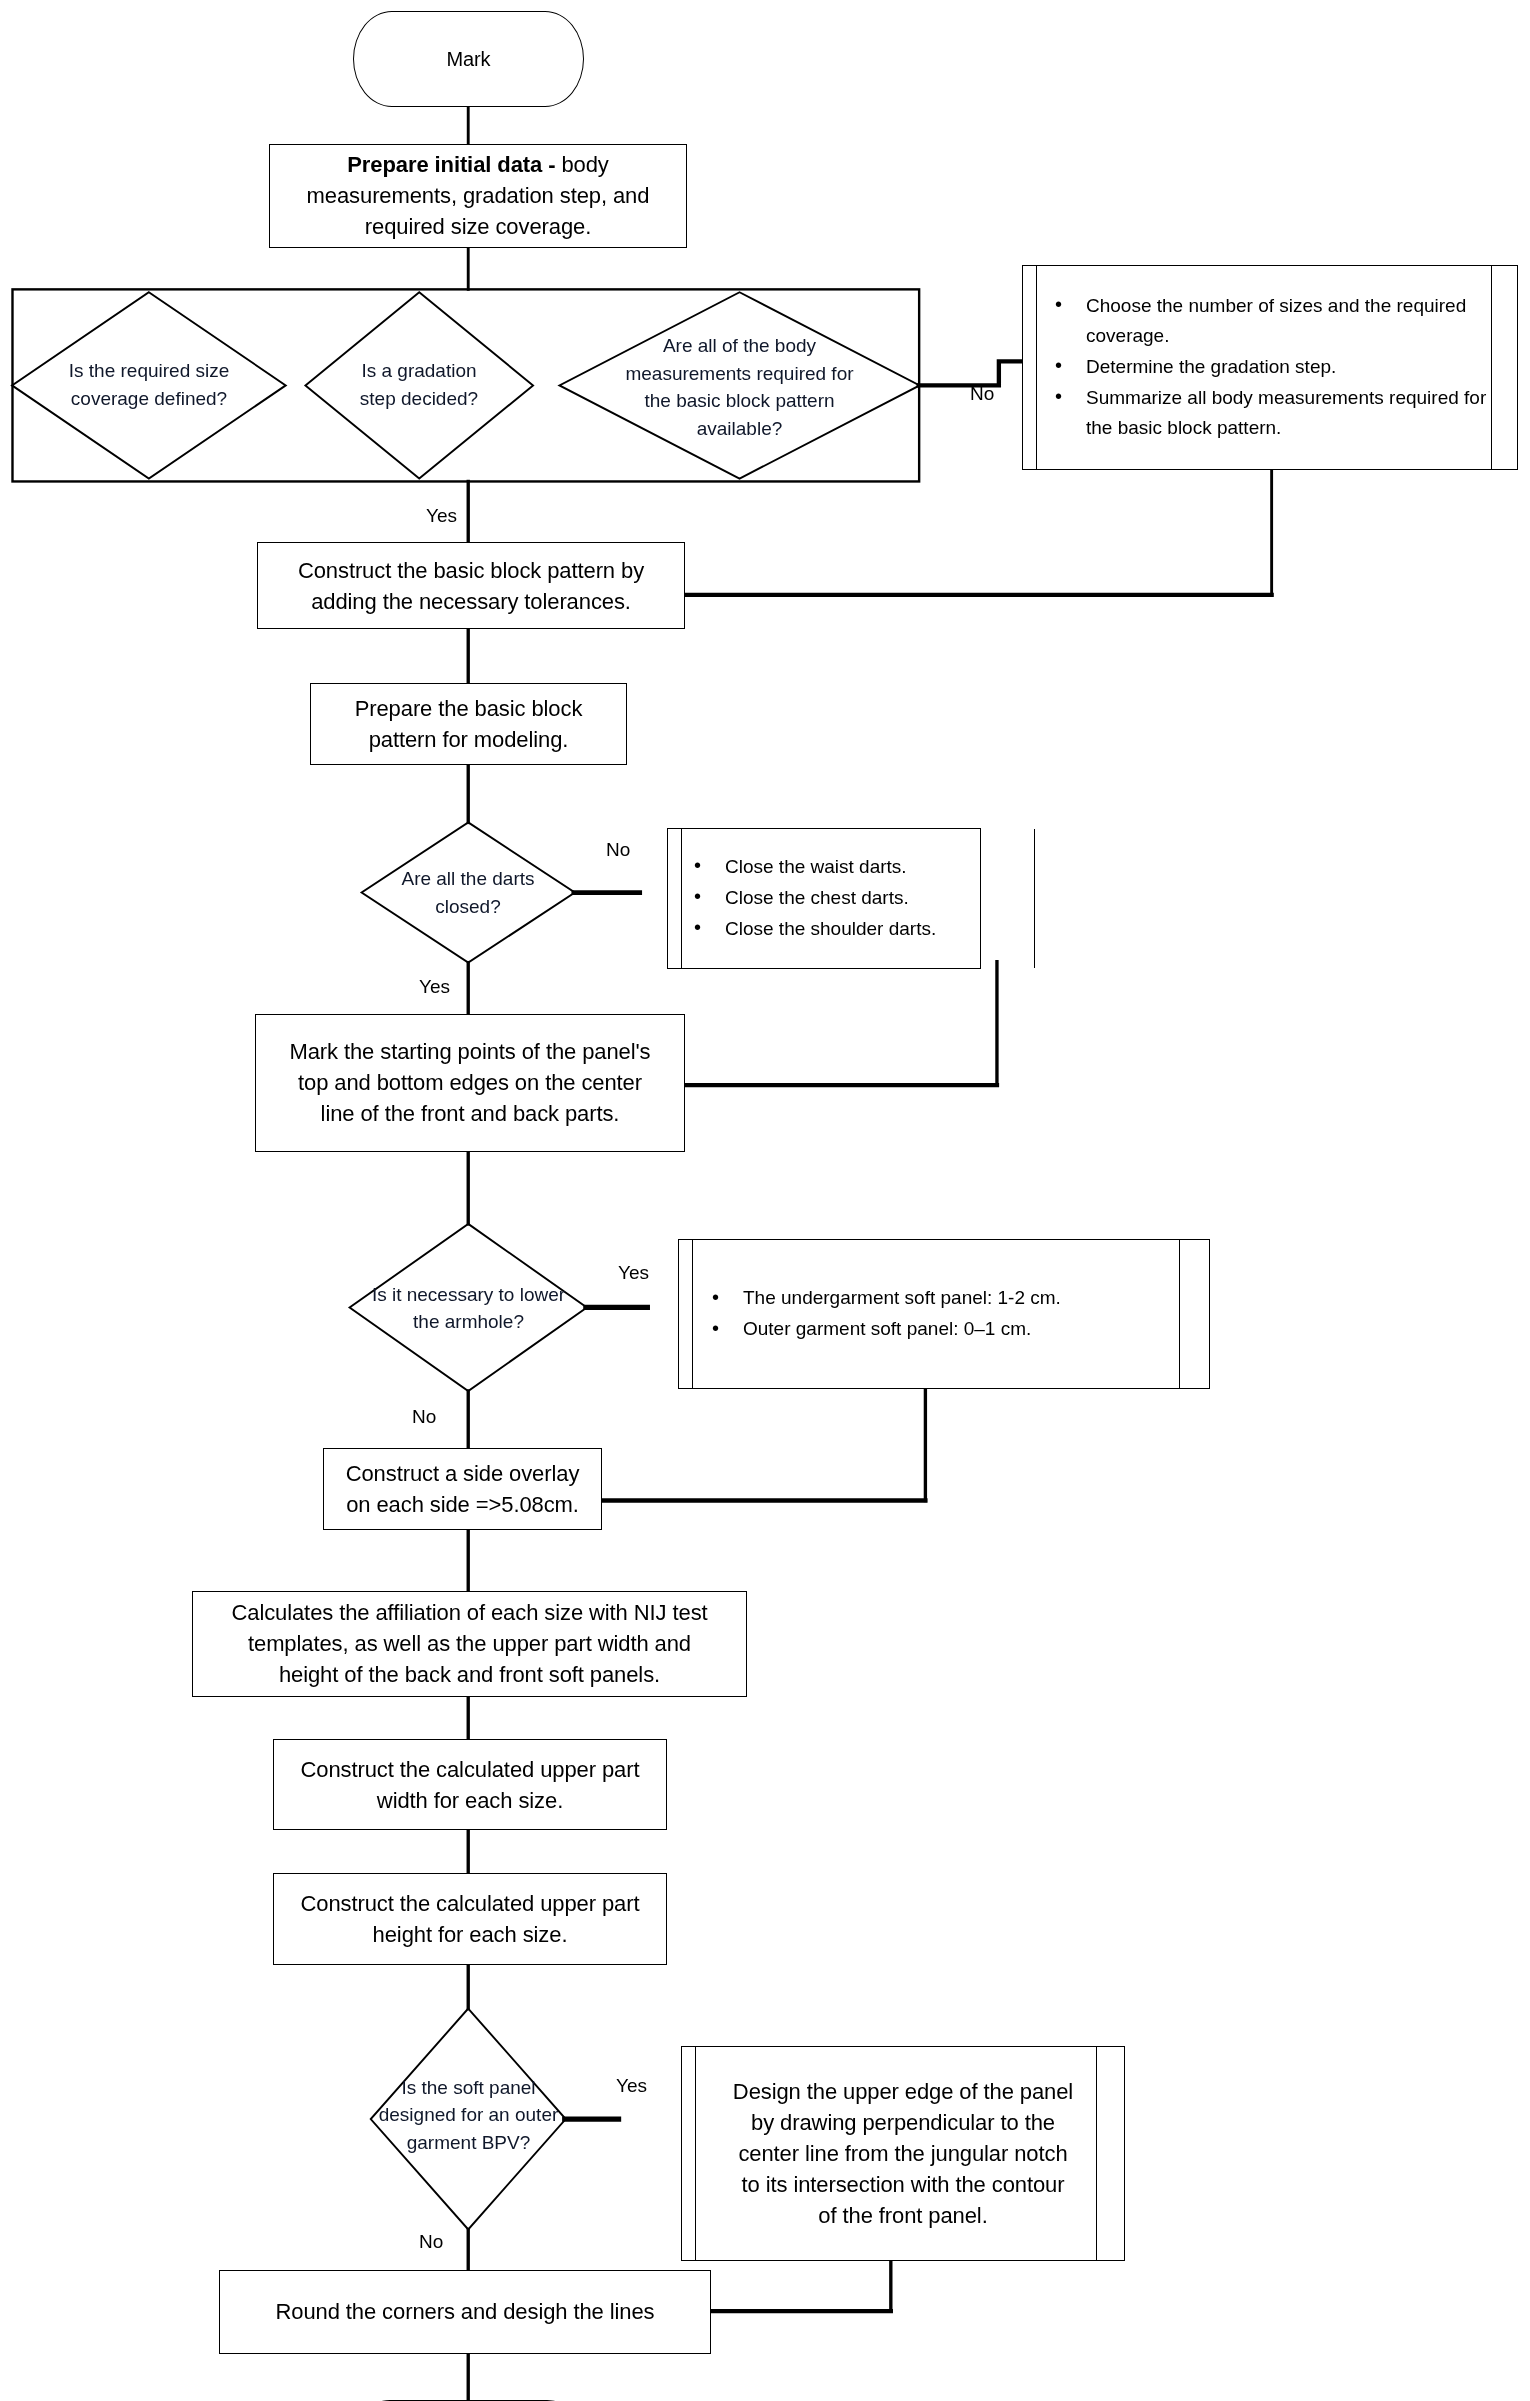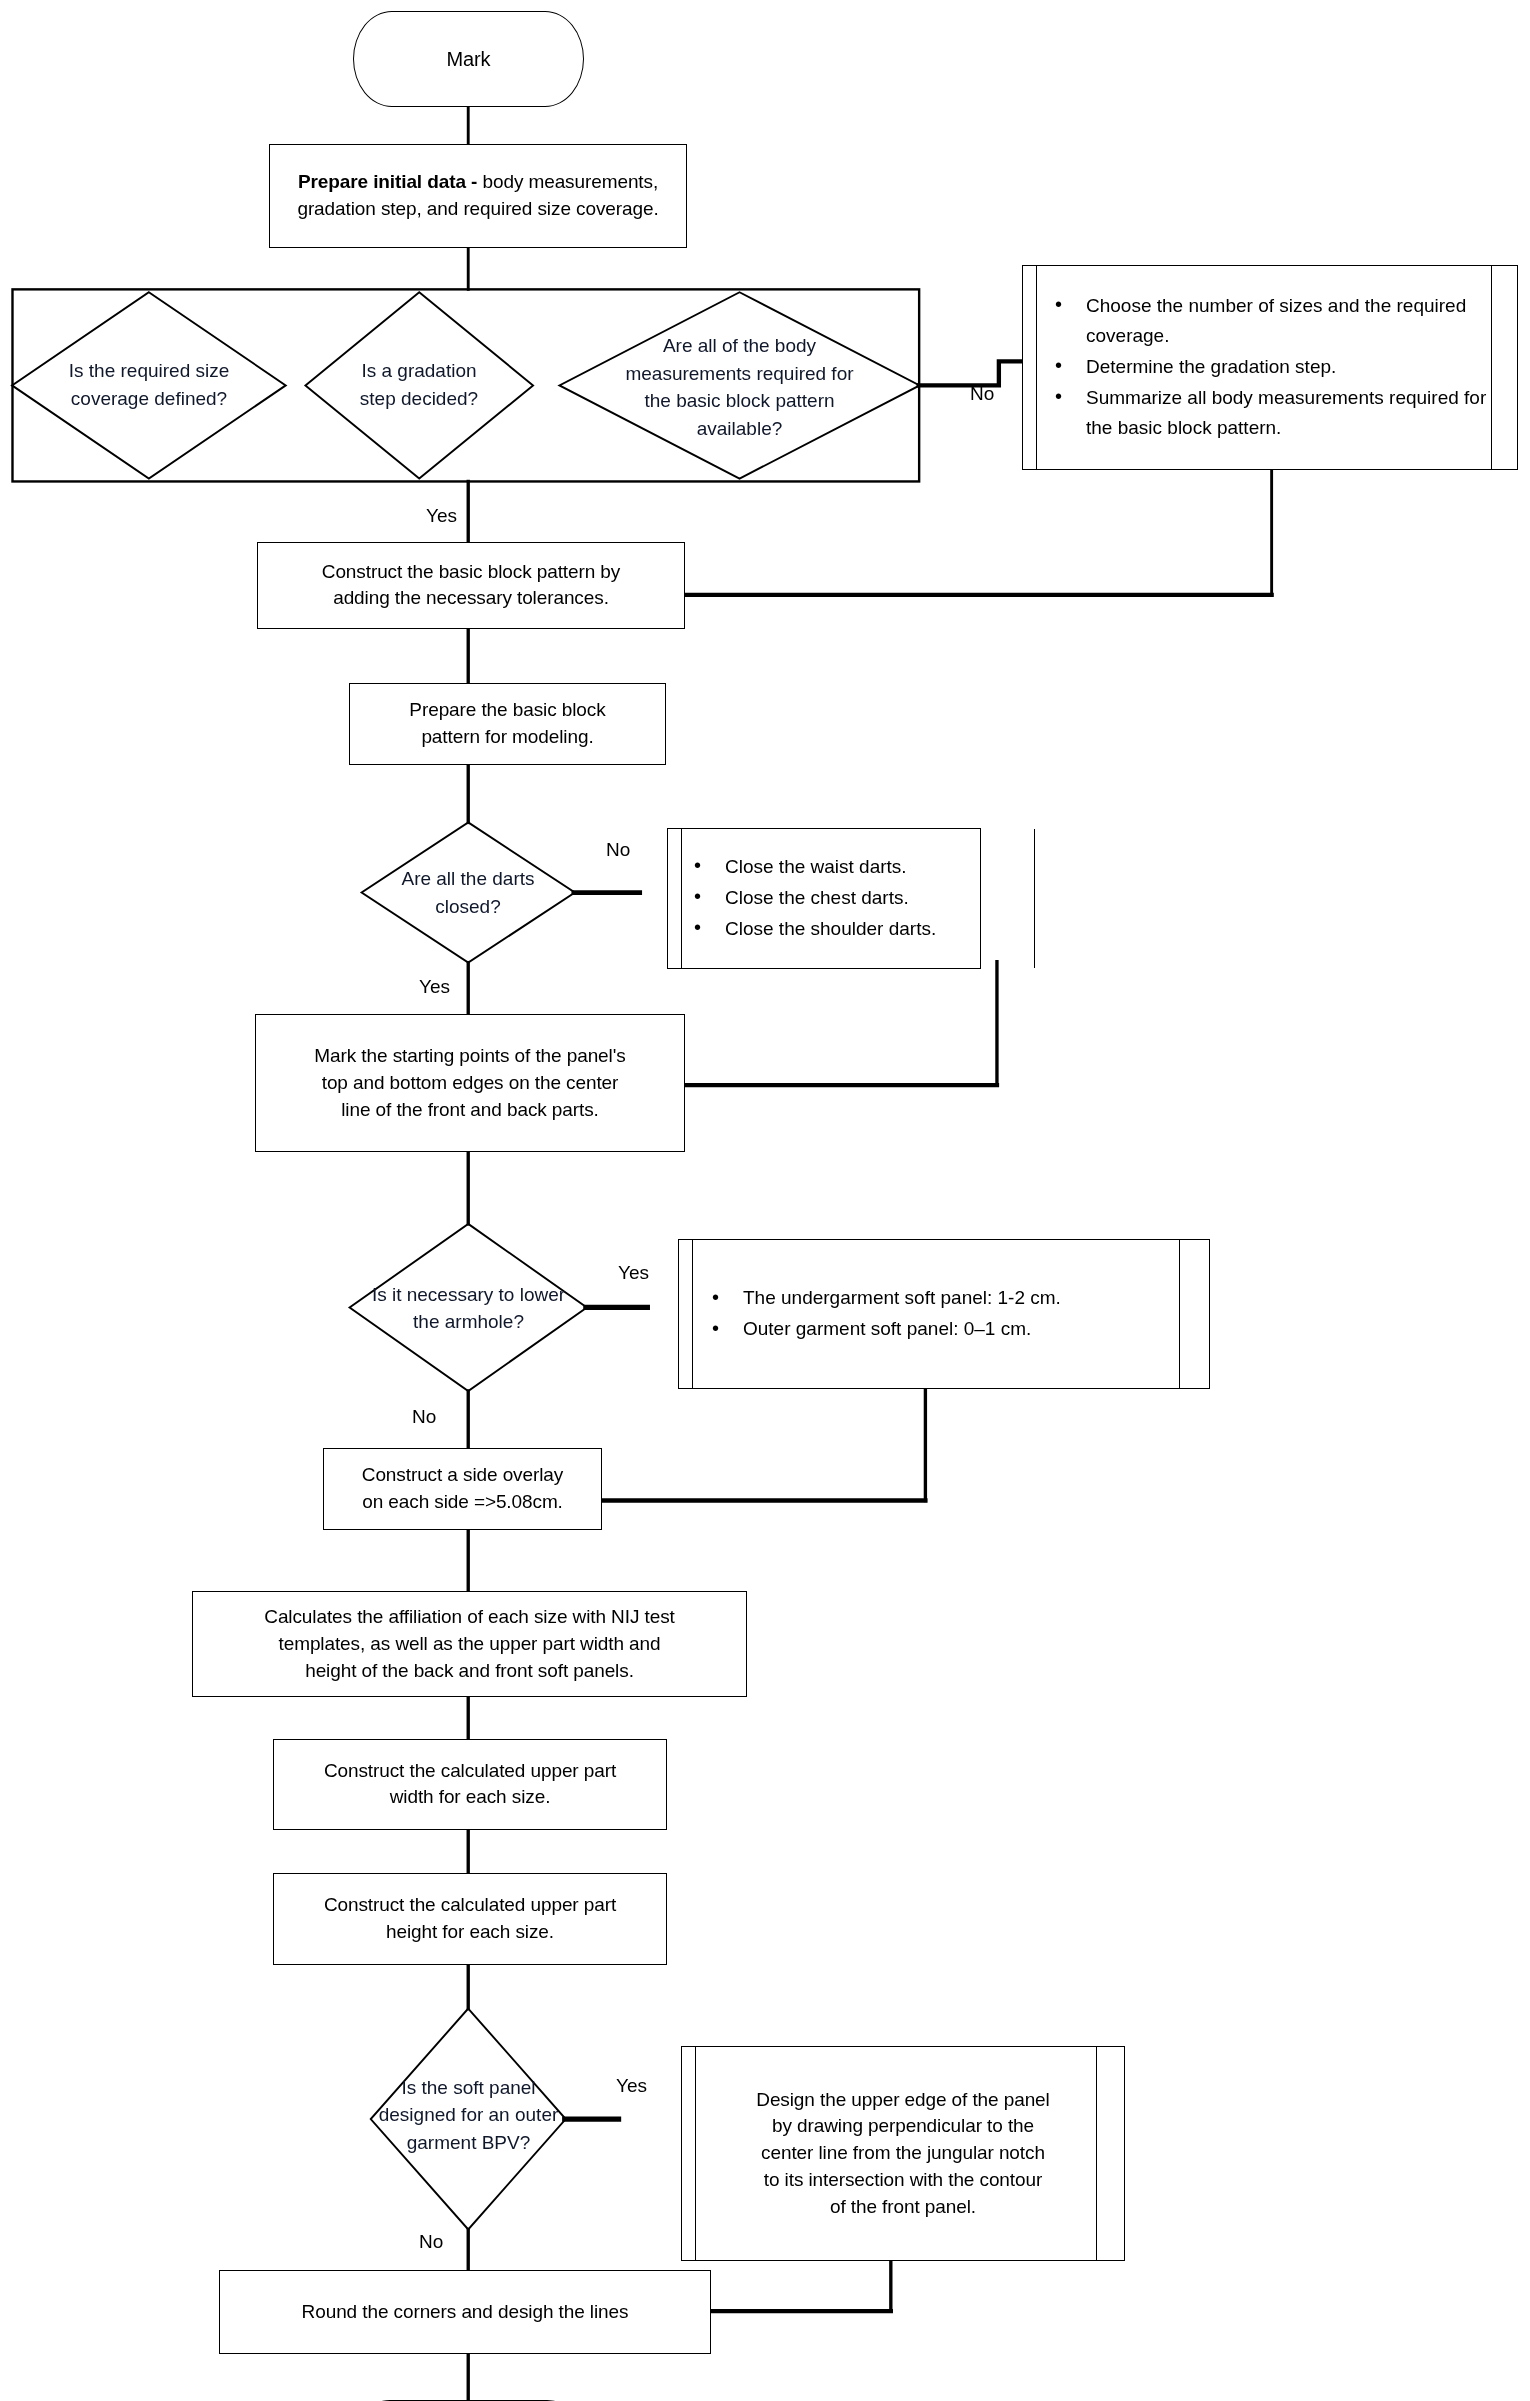--- a/index.html
+++ b/index.html
@@ -11,21 +11,21 @@
   #stage{position:relative;width:1530px;height:2503px;overflow:hidden;background:#fff;}
   svg#wires{position:absolute;left:0;top:0;width:1530px;height:2503px;}
   .node{position:absolute;box-sizing:border-box;background:#fff;}
   .proc{border:1.4px solid #000;}
   .proc.thick{border-width:1.9px;margin-top:8px;}
   .inner-rail{position:absolute;top:0;bottom:0;width:0;border-left:1.4px solid #000;}
   .term{border:1.4px solid #000;border-radius:43px/53px;}
   .txt{
     position:absolute;left:0;right:0;top:50%;transform:translateY(-50%);
     text-align:center;color:#000;line-height:1.42;
-    font-size:19px;letter-spacing:-0.1px;white-space:pre-wrap;
+    font-size:22px;letter-spacing:-0.1px;white-space:pre-wrap;
     padding:0 7.7px;box-sizing:border-box;
   }
   .txt.term-t{font-size:20px;}
   .bold{font-weight:bold;}
   .bullets{
     position:absolute;left:0;right:0;top:50%;transform:translateY(-50%);
     color:#000;font-size:19px;line-height:1.58;text-align:left;
     padding:0 12.5px 0 22px;box-sizing:border-box;
   }
   .bullets .blead{display:block;margin-bottom:1.9px;}
@@ -156,21 +156,21 @@
     </div>
   </div>
 
   <div class="dlabel" style="left:426px;top:506px;">Yes</div>
 
   <div class="node proc" style="left:257px;top:542px;width:428px;height:87px;">
     <div class="txt">Construct the basic block pattern by
 adding the necessary tolerances.</div>
   </div>
 
-  <div class="node proc" style="left:310px;top:683px;width:317px;height:82px;margin-left:39px;">
+  <div class="node proc" style="left:310px;top:683px;width:317px;height:82px;">
     <div class="txt">Prepare the basic block
 pattern for modeling.</div>
   </div>
 
   <div class="diamond-wrap" style="left:367px;top:861px;width:202px;height:64px;">
     <div class="dtxt">Are all the darts
 closed?</div>
   </div>
 
   <div class="dlabel" style="left:606px;top:840px;">No</div>

